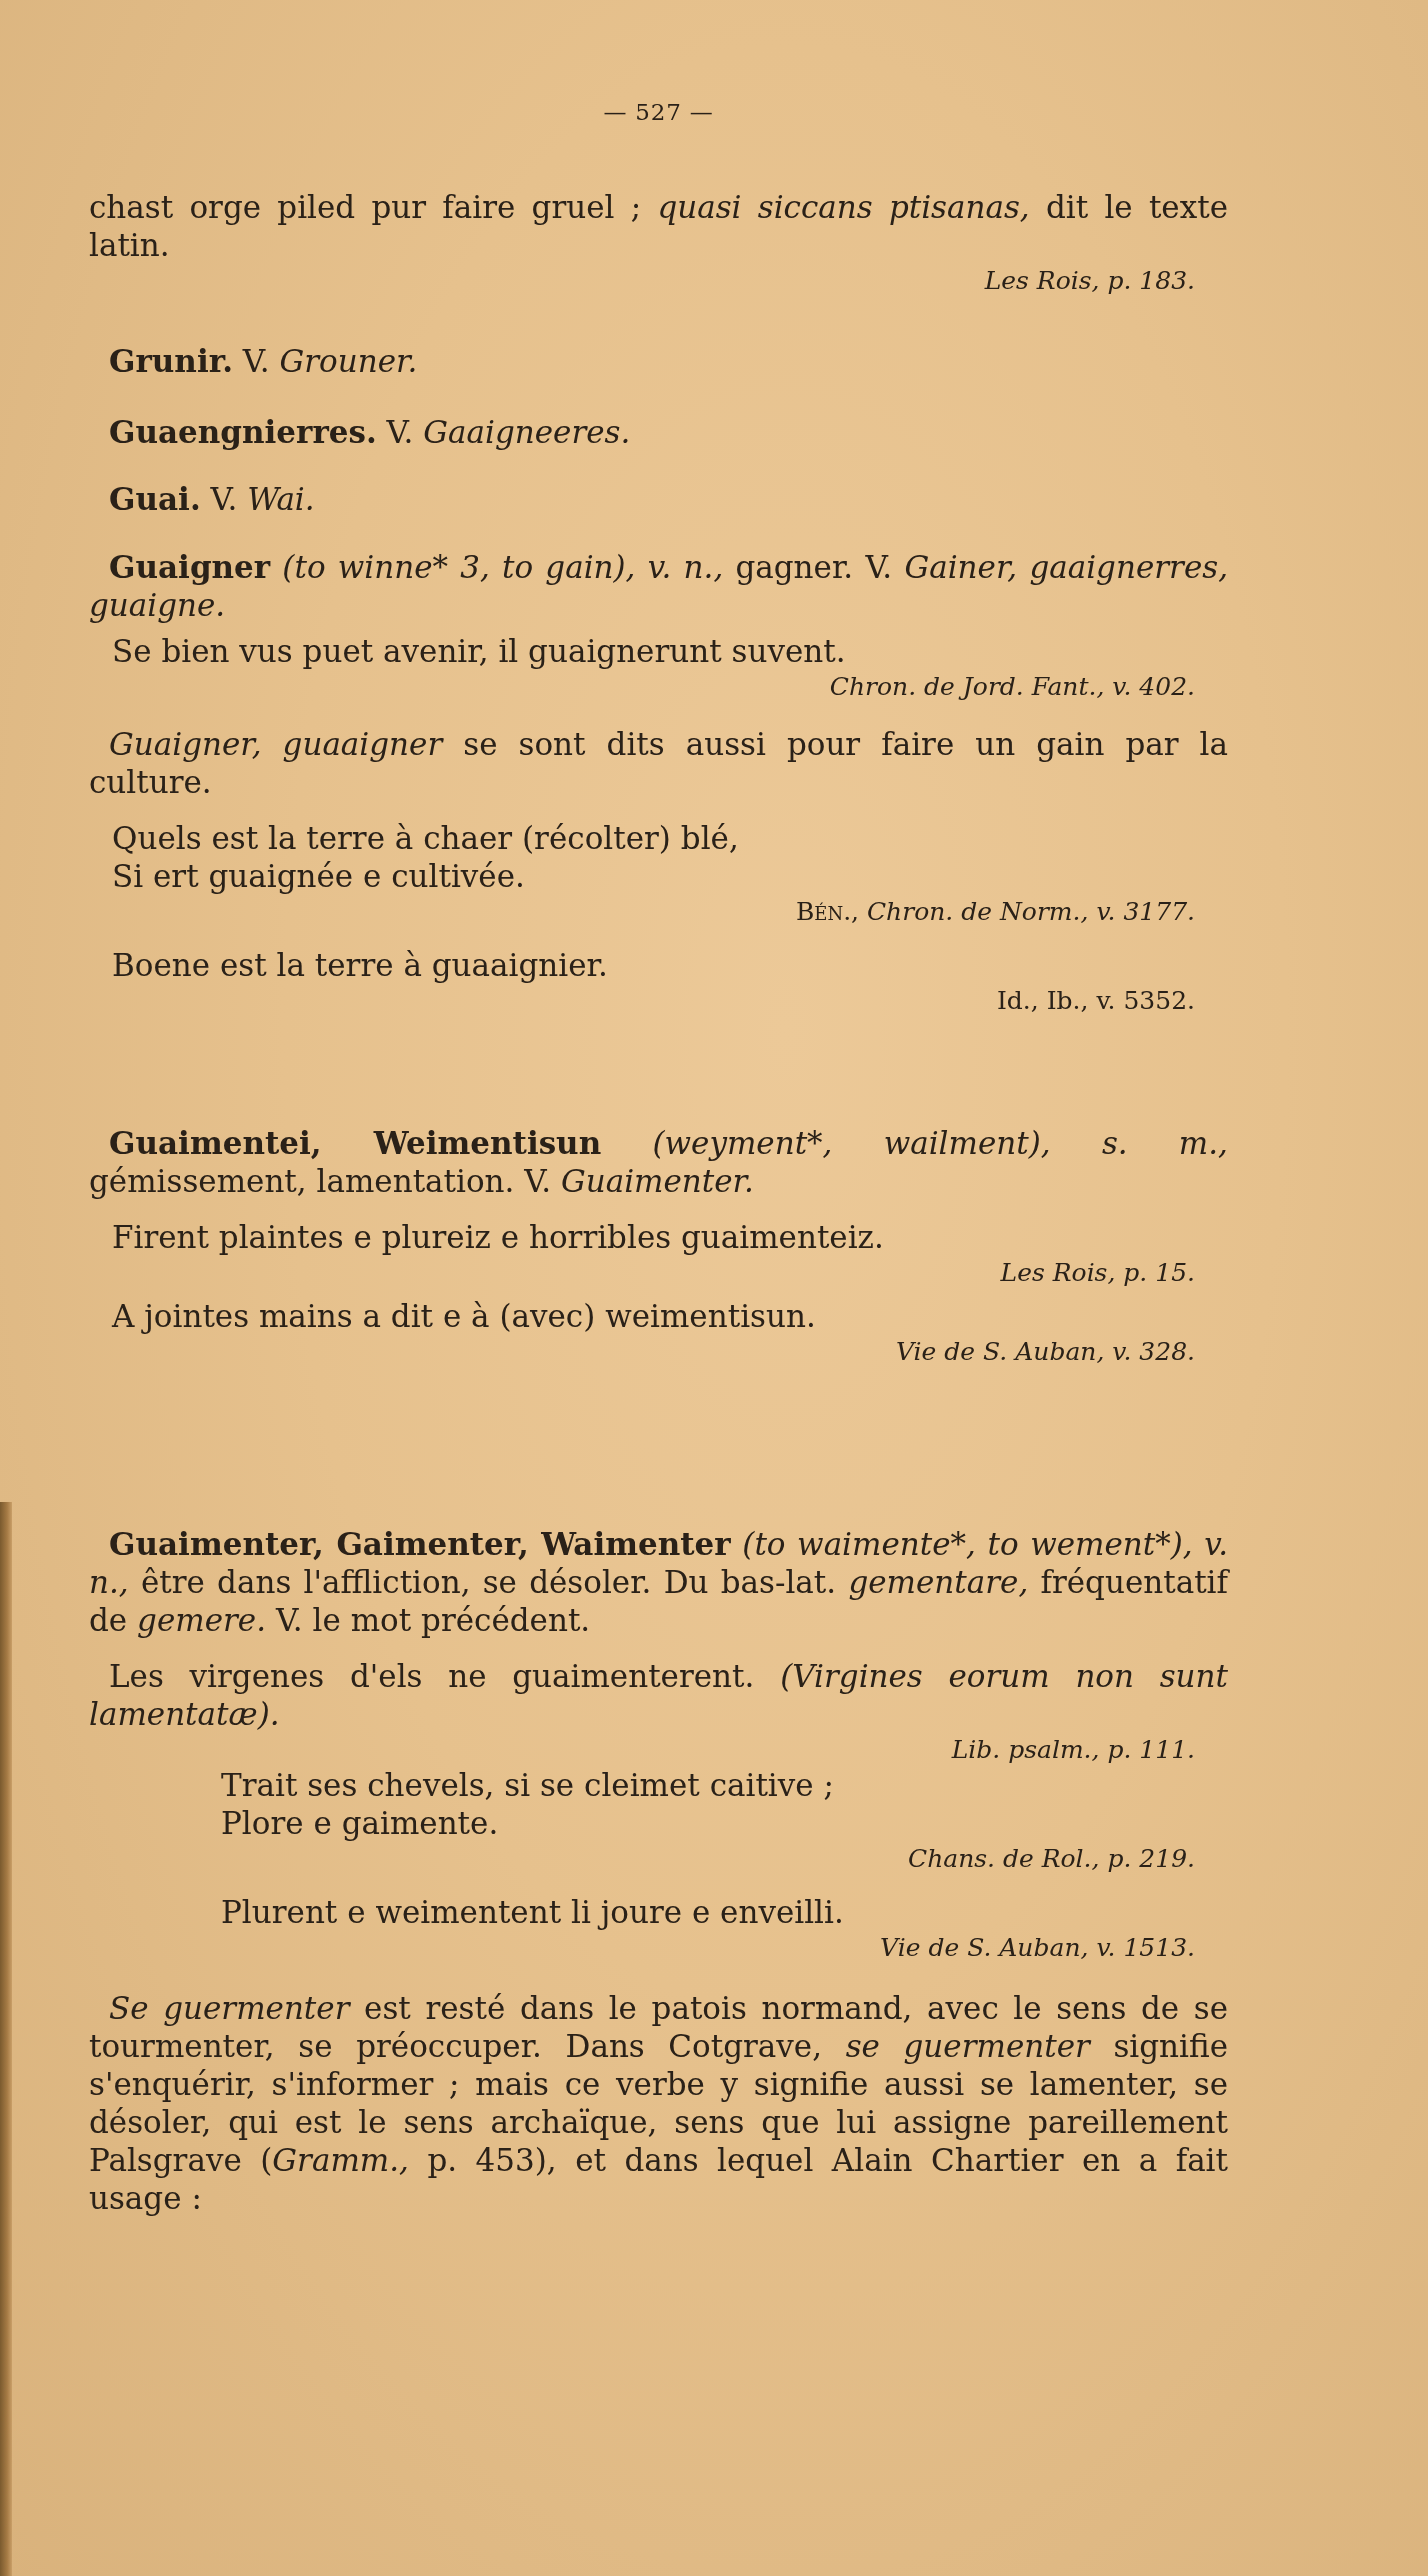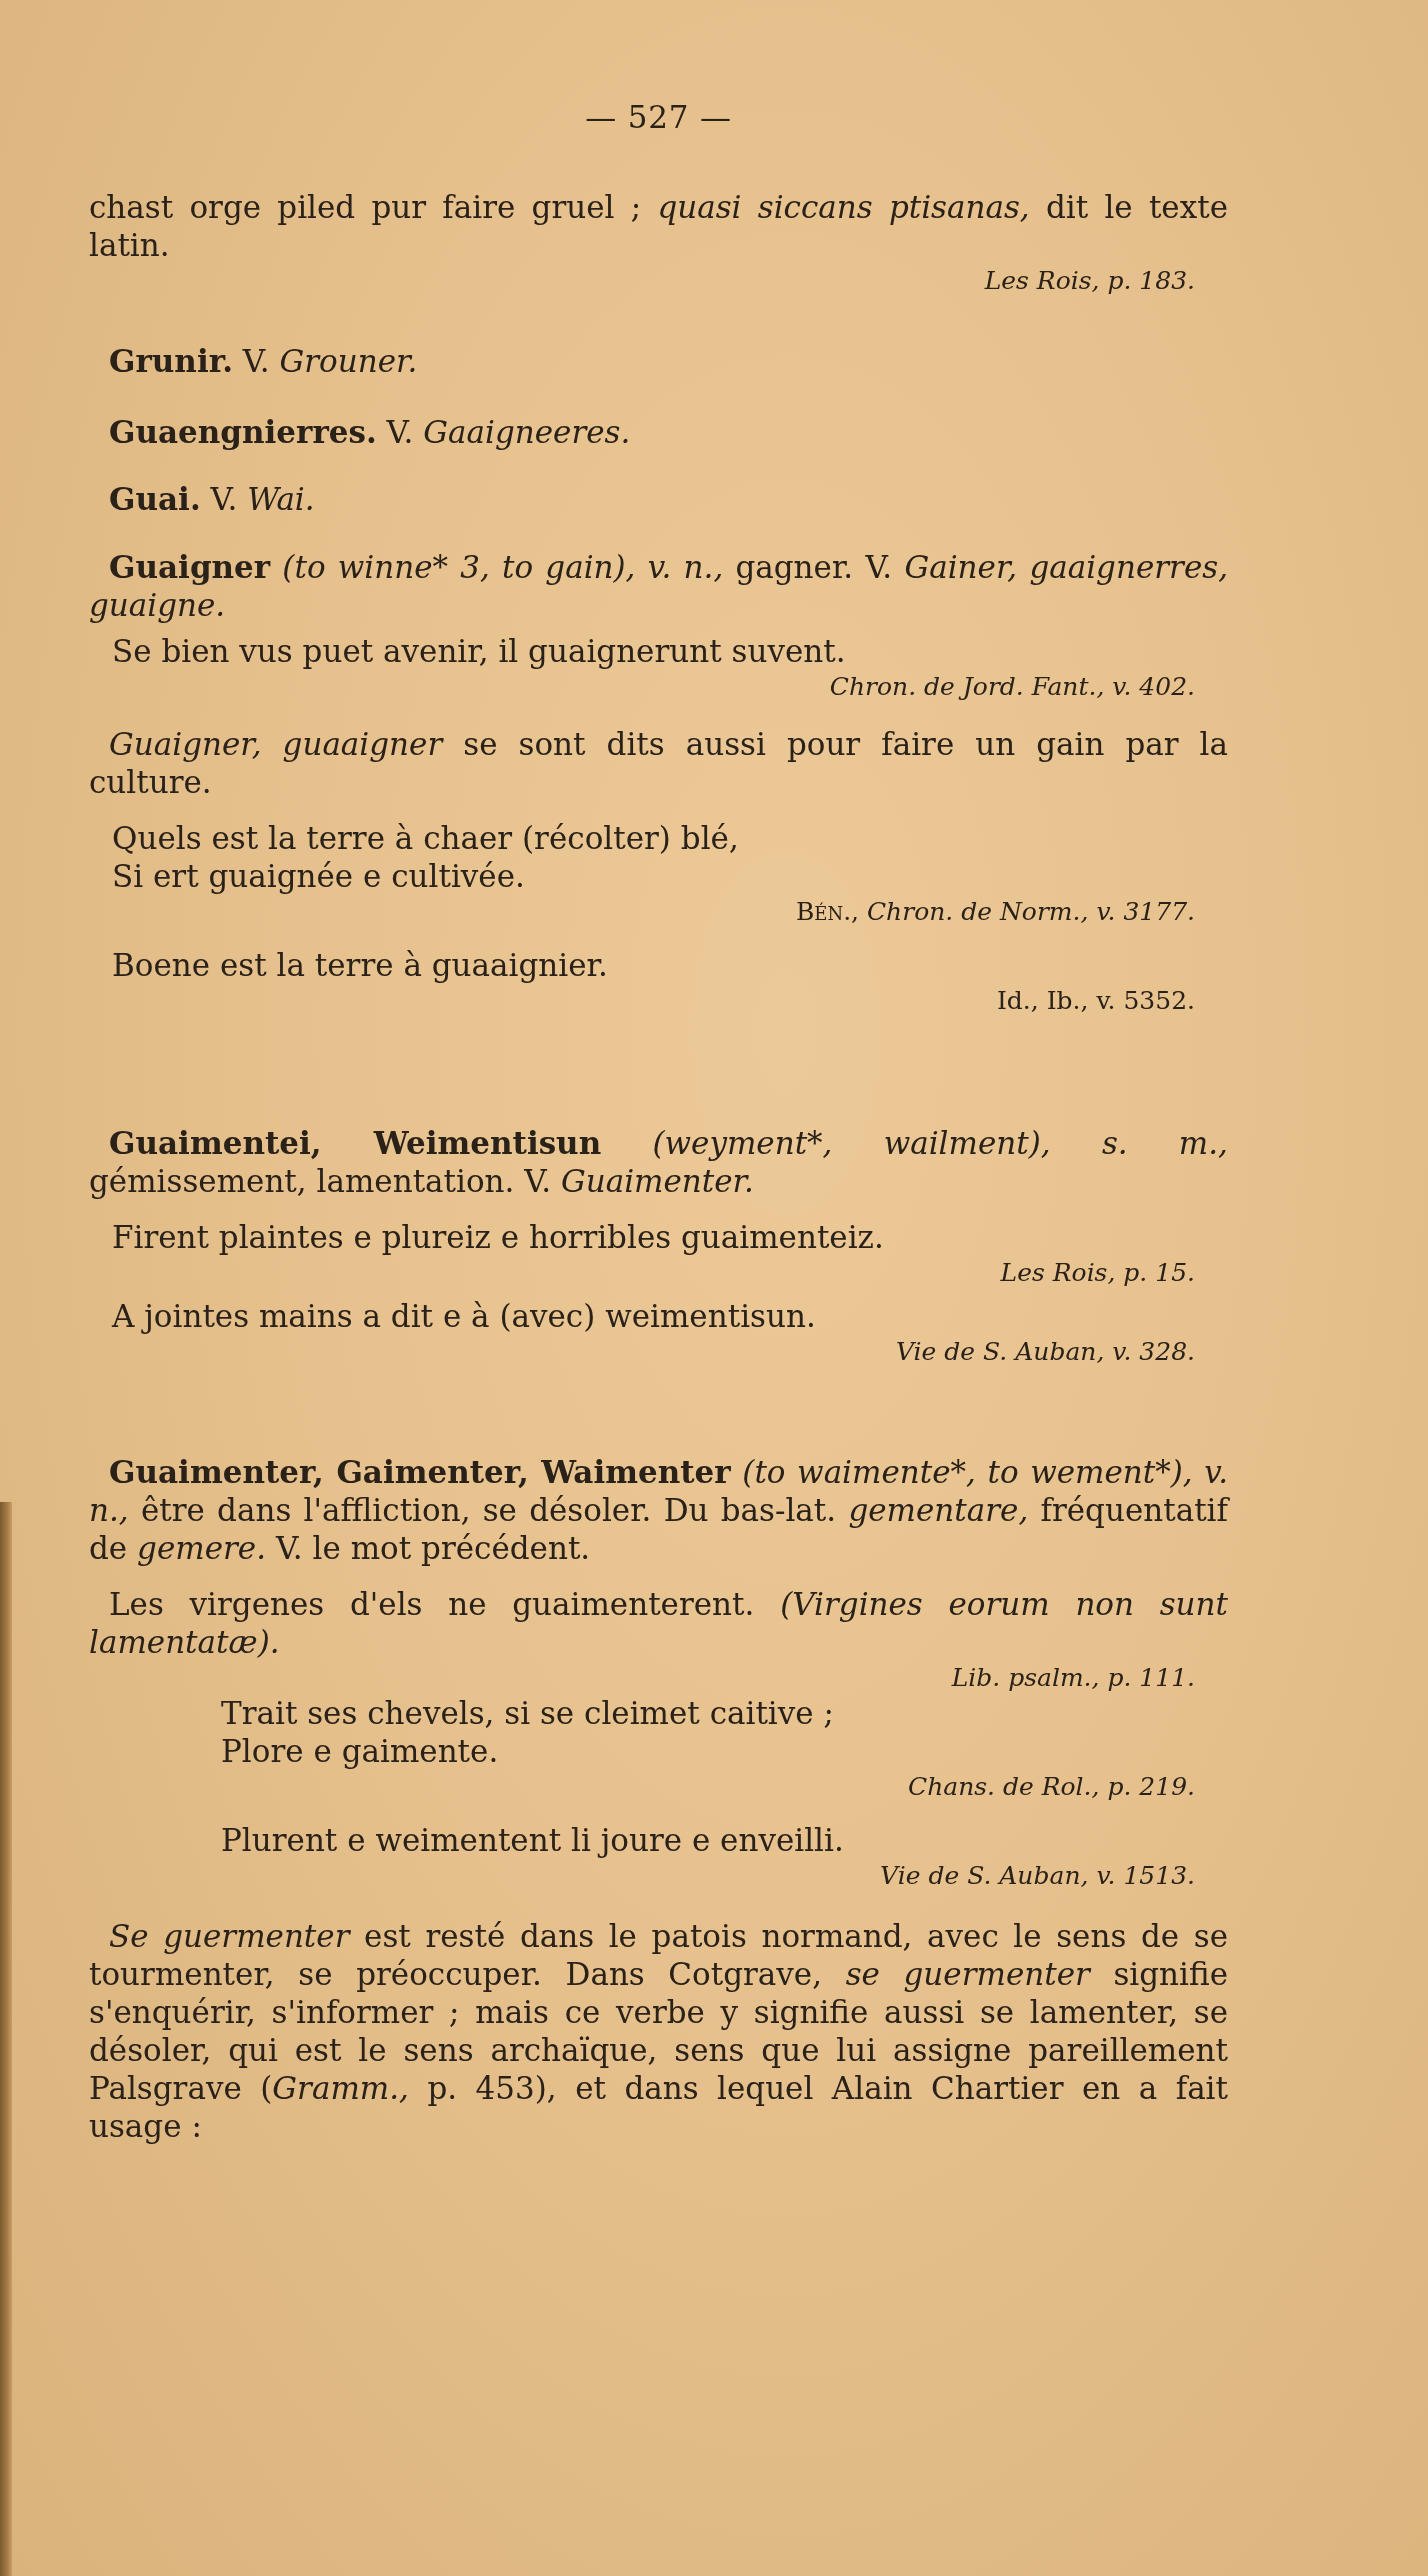--- a/index.html
+++ b/index.html
@@ -11,21 +11,21 @@
   }
   .binding {
     position:absolute; left:0; top:0; width:11.6px; height:2576px;
     background: linear-gradient(to right, #7a5a2e 0%, #a67b45 60%, #c99f68 100%);
     opacity:0;
   }
   .binding.lower { top:1502px; height:1074px; opacity:1; }
   .page { position:absolute; left:89px; top:0; width:1139px; }
   .pageno {
     position:absolute; left:0; width:1139px; top:99px; text-align:center;
-    font-size:31px; letter-spacing:0.8px;
+    font-size:23px; letter-spacing:0.8px;
   }
   .block { position:absolute; left:0; width:1139px; font-size:31px; line-height:38px; }
   .p { text-align:justify; margin:0; }
   .indent { text-indent:20px; }
   .quote { padding-left:23px; }
   .quote2 { padding-left:132px; }
   .cite { text-align:right; font-size:25px; line-height:33px; padding-right:33px; }
   .sc { font-variant:small-caps; }
   b { font-weight:bold; }
   i { font-style:italic; }
@@ -102,21 +102,21 @@
       <i>s. m.,</i>
       <span>gémissement, lamentation. V.</span>
       <i>Guaimenter.</i>
     </p>
     <p class="p quote" style="margin-top:18px;">Firent plaintes e plureiz e horribles guaimenteiz.</p>
     <div class="cite"><i>Les Rois, p. 15.</i></div>
     <p class="p quote" style="margin-top:8.3px;">A jointes mains a dit e à (avec) weimentisun.</p>
     <div class="cite"><i>Vie de S. Auban, v. 328.</i></div>
   </div>
 
-  <div class="block" style="top:1453px;">
+  <div class="block" style="top:1525px;">
     <p class="p indent">
       <b>Guaimenter, Gaimenter, Waimenter</b>
       <i>(to waimente*, to wement*),</i>
       <i>v. n.,</i>
       <span>être dans l'affliction, se désoler. Du bas-lat.</span>
       <i>gementare,</i>
       <span>fréquentatif de</span>
       <i>gemere.</i>
       <span>V. le mot précédent.</span>
     </p>

